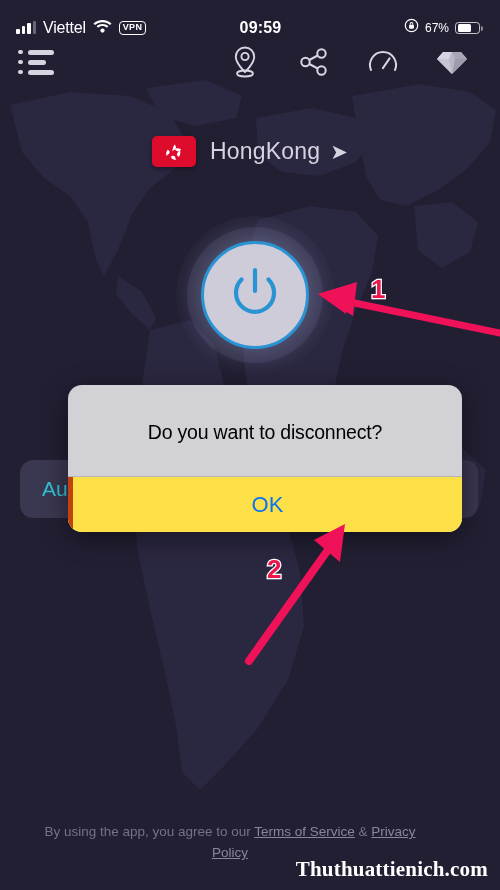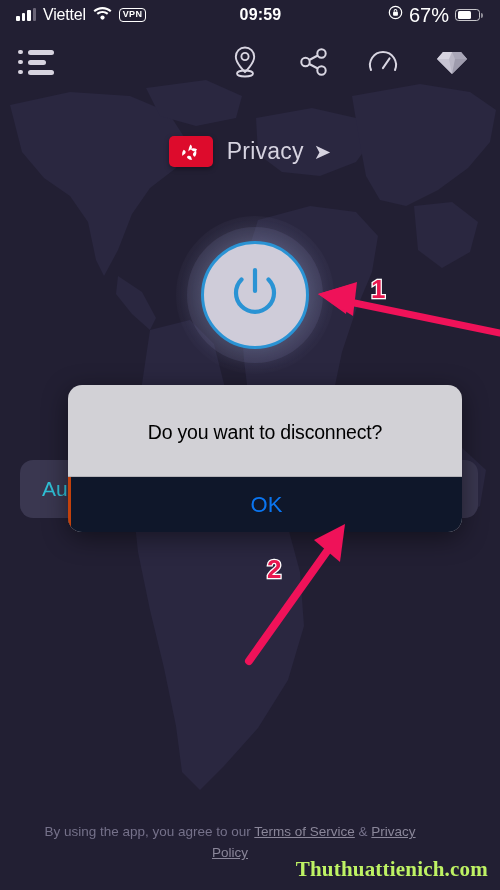--- a/index.html
+++ b/index.html
@@ -18,21 +18,21 @@
   
   #map-backdrop {
     position: absolute; inset: 0;
     opacity: 1;
     pointer-events: none;
   }
   #map-backdrop svg { width: 100%; height: 100%; display: block; }
   .land { fill: #2a2740; }
   
   #status-bar {
-    position: absolute; top: 0; left: 0;
+    position: absolute; top: 13px; left: 0;
     width: 496px; height: 30px;
     display: flex; align-items: center;
     padding: 0 16px;
     color: #ffffff;
     font-size: 17px;
     z-index: 30;
   }
   #status-left { display: flex; align-items: center; gap: 7px; flex: 1; }
   #status-center { position: absolute; left: 0; right: 0; text-align: center;
     font-size: 16px; font-weight: bold; letter-spacing: 0.2px; margin-left: 25px; }
@@ -42,21 +42,21 @@
   .signal-bars i { display: block; width: 3.5px; background: #fff; border-radius: 1px; }
   .signal-bars i:nth-child(1) { height: 5px; }
   .signal-bars i:nth-child(2) { height: 8px; }
   .signal-bars i:nth-child(3) { height: 11px; }
   .signal-bars i:nth-child(4) { height: 13px; background: #6a6577; }
   .vpn-badge {
     border: 1.4px solid #fff; border-radius: 4px;
     font-size: 9px; font-weight: bold; padding: 1px 3px 1px 3px;
     line-height: 1.05; letter-spacing: 0.3px;
   }
-  .batt-pct { font-size: 20px; font-weight: 500; }
+  .batt-pct { font-size: 12px; font-weight: 500; }
   .batt {
     position: relative; width: 25px; height: 12.5px;
     border: 1.4px solid rgba(255,255,255,.75); border-radius: 3.5px;
     padding: 1.5px;
   }
   .batt::after {
     content: ""; position: absolute; right: -3.5px; top: 3.5px;
     width: 2px; height: 5px; border-radius: 0 2px 2px 0;
     background: rgba(255,255,255,.5);
   }
@@ -131,21 +131,21 @@
   #alert-body {
     padding: 36px 22px 32px; text-align: center;
   }
   #alert-title { font-size: 19.5px; color: #000; letter-spacing: -.2px; }
   #alert-actions { display: flex; border-top: 1px solid #b4b3b9; height: 56px; }
   .alert-btn {
     flex: 1; display: flex; align-items: center; justify-content: center;
     font-size: 22px; color: #0a75f0; background: transparent;
     border: none; font-family: "Liberation Sans", sans-serif;
   }
-  #alert-ok { border-left: 3px solid #c2410c; background: #0f172a; }
+  #alert-ok { border-left: 5px solid #c2410c; background: #fde047; }
   
   #annotations { position: absolute; inset: 0; z-index: 60; pointer-events: none; }
   .marker {
     position: absolute;
     font-size: 26px; font-weight: bold; font-family: "Liberation Sans", sans-serif;
     color: #e8184f;
     -webkit-text-stroke: 2.5px #ffffff;
     paint-order: stroke fill;
   }
   #marker-1 { left: 371px; top: 274px; }
@@ -154,21 +154,21 @@
   #footer {
     position: absolute; left: 0; bottom: 26px; width: 460px;
     text-align: center; padding: 0 28px;
     font-size: 13.5px; color: #75718a; line-height: 1.55;
     z-index: 20;
   }
   #footer a { color: #8a8699; text-decoration: underline; }
   #watermark {
     position: absolute; right: 12px; bottom: 8px;
     font-family: "Liberation Serif", serif;
-    font-size: 21px; color: #bef264; font-weight: 700;
+    font-size: 21px; color: #ffffff; font-weight: 700;
     z-index: 70; letter-spacing: .2px;
   }
 </style>
 </head>
 <body>
 
 <div id="phone">
 
   <div id="map-backdrop">
     <svg viewBox="0 0 500 890" preserveAspectRatio="xMidYMid slice" aria-hidden="true">
@@ -282,21 +282,21 @@
       <svg width="19" height="19" viewBox="0 0 24 24">
         <g fill="#ffffff">
           <path d="M12 3.2c1.9 1.4 2.4 3.6 1.3 5.3-1 1.5-3 1.9-4 3.5.2-3.4 1.3-6.2 2.7-8.8z"></path>
           <path d="M20.2 9.1c-.7 2.2-2.7 3.3-4.5 2.6-1.6-.6-2.4-2.5-4.1-3 3.2-1.2 6.1-.9 8.6.4z"></path>
           <path d="M17.6 18.6c-2.2-.7-3.1-2.8-2.2-4.5.8-1.5 2.8-2 3.5-3.7 1 3.2.6 6-1.3 8.2z"></path>
           <path d="M7.4 19c1.2-2 3.4-2.3 4.7-.9 1.1 1.2 1 3.2 2.2 4.4-3.3.3-5.9-.8-6.9-3.5z"></path>
           <path d="M3.5 9.7c2.2.8 3 2.9 2 4.5-.9 1.4-2.9 1.8-3.7 3.4-.8-3.3-.2-6 1.7-7.9z"></path>
         </g>
       </svg>
     </span>
-    <span id="country-name">Privacy</span>
+    <span id="country-name">HongKong</span>
     <span id="country-arrow">➤</span>
   </div>
 
   <div id="power-wrap">
     <div id="power-halo"></div>
     <div id="power-ring-outer"></div>
     <div id="power-btn">
       <span>
         <svg width="56" height="58" viewBox="0 0 56 58">
           <path d="M14.5 15.5a19 19 0 1 0 27 0" fill="none" stroke="#2a93d4" stroke-width="4.2" stroke-linecap="round"></path>

